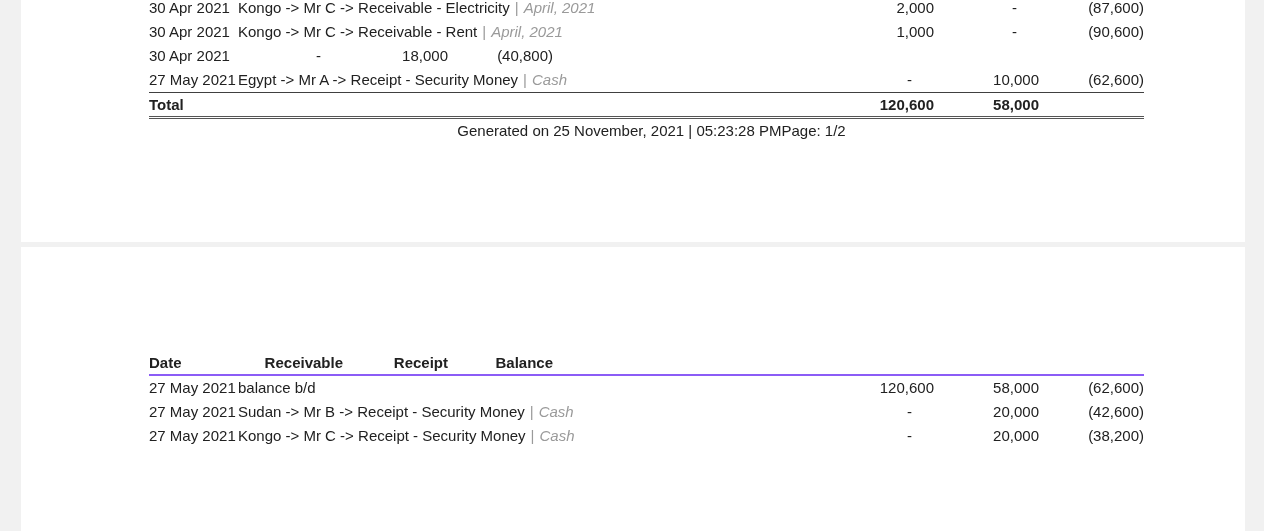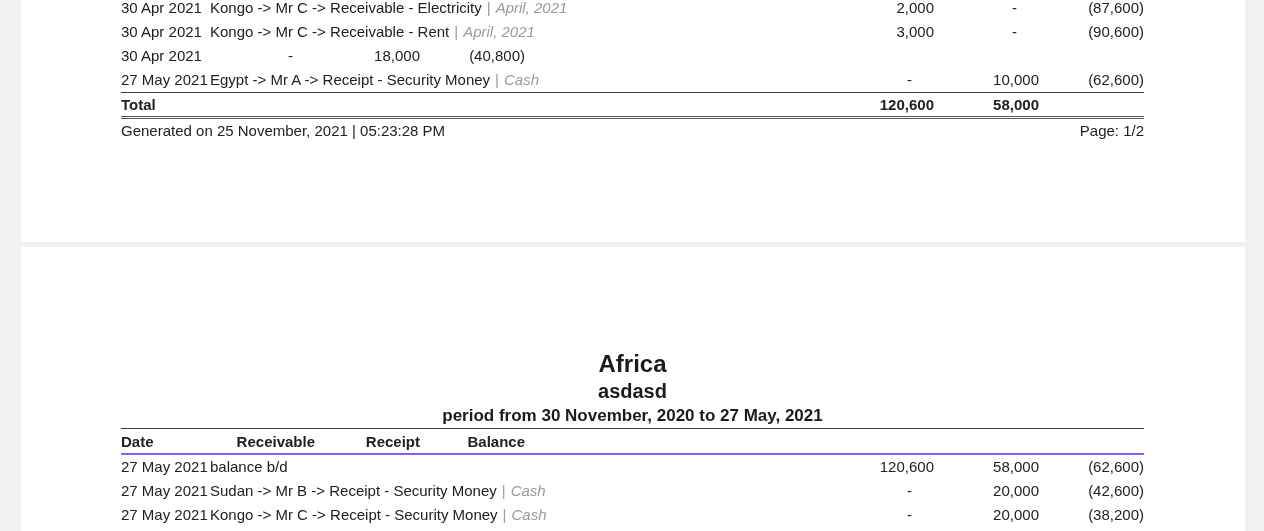--- a/index.html
+++ b/index.html
@@ -8,20 +8,21 @@
     overflow: hidden;
     background: var(--bg, #f1f1f1);
     font-family: "Liberation Sans", "DejaVu Sans", sans-serif;
     font-size: 15px;
     color: var(--text, #212121);
   }
   .page {
     width: 1224px;
     margin-left: 21px;
     background: var(--page, #ffffff);
+    padding-left: 28px;
   }
   .page-1 { height: 242px; overflow: hidden; }
   .page-gap { height: 5px; }
   .page-2 { height: 284px; overflow: hidden; padding-top: 103px; }
   .report-body { margin-left: 100px; margin-right: 101px; }
   .page-1 .report-body { margin-top: -4px; }
 
   
   .row { display: flex; height: 24px; line-height: 24px; white-space: nowrap; }
   .c-date { flex: 0 0 89px; overflow: hidden; }
@@ -30,21 +31,21 @@
   .sep  { color: var(--muted, #9a9a9a); margin: 0 5px; }
   .note { color: var(--muted, #9a9a9a); font-style: italic; }
   .dash { padding-right: 22px; }
 
   .row-total {
     font-weight: bold;
     border-top: 1px solid #404040;
     border-bottom: 3px double #555555;
     height: 27px; line-height: 23px;
   }
-  .row-footer { display: flex; justify-content: space-between; height: 24px; line-height: 24px; }
+  .row-footer { display: flex; justify-content: center; height: 24px; line-height: 24px; margin-left: 10px; }
 
   
   .titles { text-align: center; border-bottom: 1px solid #404040; }
   .report-title    { font-size: 24px; line-height: 28px; font-weight: bold; color: #1b1b1b; }
   .report-subtitle { font-size: 20px; line-height: 26px; font-weight: bold; color: #1b1b1b; }
   .report-period   { font-size: 17px; line-height: 24px; font-weight: bold; color: #1b1b1b; }
 
   .row-header {
     font-weight: bold;
     height: 26px; line-height: 26px;
@@ -61,21 +62,21 @@
       <span class="c-date">30 Apr 2021</span>
       <span class="c-part"><span>Kongo -&gt; Mr C -&gt; Receivable - Electricity</span><span class="sep">|</span><span class="note">April, 2021</span></span>
       <span class="c-num">2,000</span>
       <span class="c-num dash">-</span>
       <span class="c-num">(87,600)</span>
     </div>
 
     <div class="row">
       <span class="c-date">30 Apr 2021</span>
       <span class="c-part"><span>Kongo -&gt; Mr C -&gt; Receivable - Rent</span><span class="sep">|</span><span class="note">April, 2021</span></span>
-      <span class="c-num">3,000</span>
+      <span class="c-num">1,000</span>
       <span class="c-num dash">-</span>
       <span class="c-num">(90,600)</span>
     </div>
 
     <div class="row">
       <span class="c-date">30 Apr 2021</span>
       <span class="c-num dash">-</span>
       <span class="c-num">18,000</span>
       <span class="c-num">(40,800)</span>
     </div>
@@ -101,25 +102,20 @@
     </div>
 
   </div>
 </div>
 
 <div class="page-gap"></div>
 
 <div class="page page-2">
   <div class="report-body">
 
-    <div class="titles">
-      <div class="report-title">Africa</div>
-      <div class="report-subtitle">asdasd</div>
-      <div class="report-period">period from 30 November, 2020 to 27 May, 2021</div>
-    </div>
 
     <div class="row row-header">
       <span class="c-date">Date</span>
       <span class="c-num">Receivable</span>
       <span class="c-num">Receipt</span>
       <span class="c-num">Balance</span>
     </div>
 
     <div class="row">
       <span class="c-date">27 May 2021</span>

